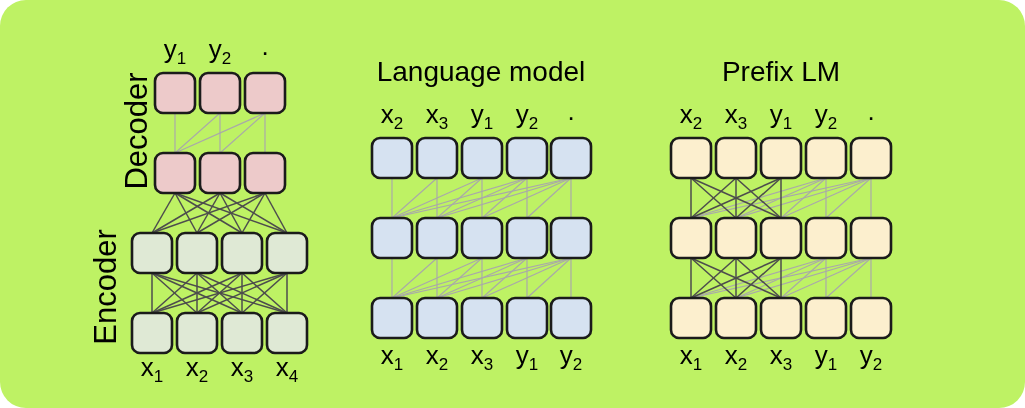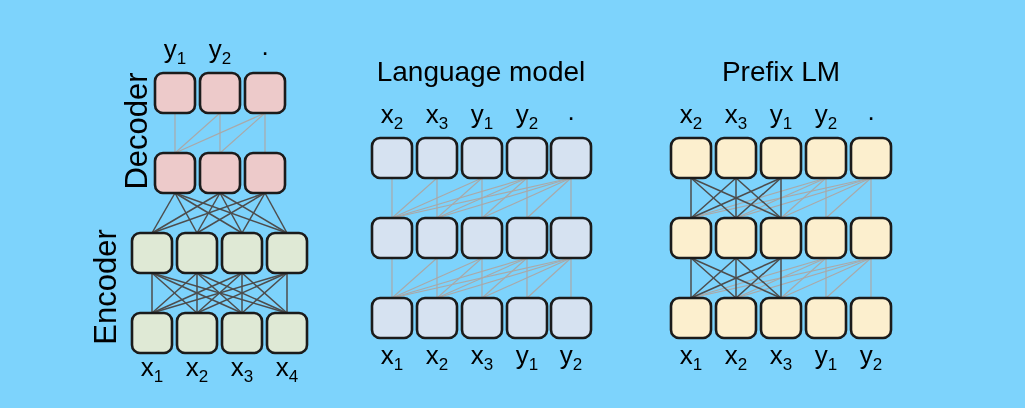--- a/index.html
+++ b/index.html
@@ -1,17 +1,17 @@
 <!DOCTYPE html>
 <html><head>
 <meta charset="utf-8">
 <style>
   html,body{margin:0;padding:0;background:#ffffff;}
   body{width:1025px;height:408px;overflow:hidden;}
-  .stage{position:relative;width:1025px;height:408px;background:#7dd3fc;}
+  .stage{position:relative;width:1025px;height:408px;background:#bef264;border-radius:26px;}
   svg{display:block;}
   svg text{font-family:"Liberation Sans","DejaVu Sans",sans-serif;}
 </style>
 </head>
 <body>
 
 <div class="stage">
   <svg id="fig" xmlns="http://www.w3.org/2000/svg" width="1025" height="408" viewBox="0 0 1025 408">
       <g>
         <line x1="175" y1="113" x2="175" y2="153" stroke="#a9a9a9" stroke-width="1.2"></line>

